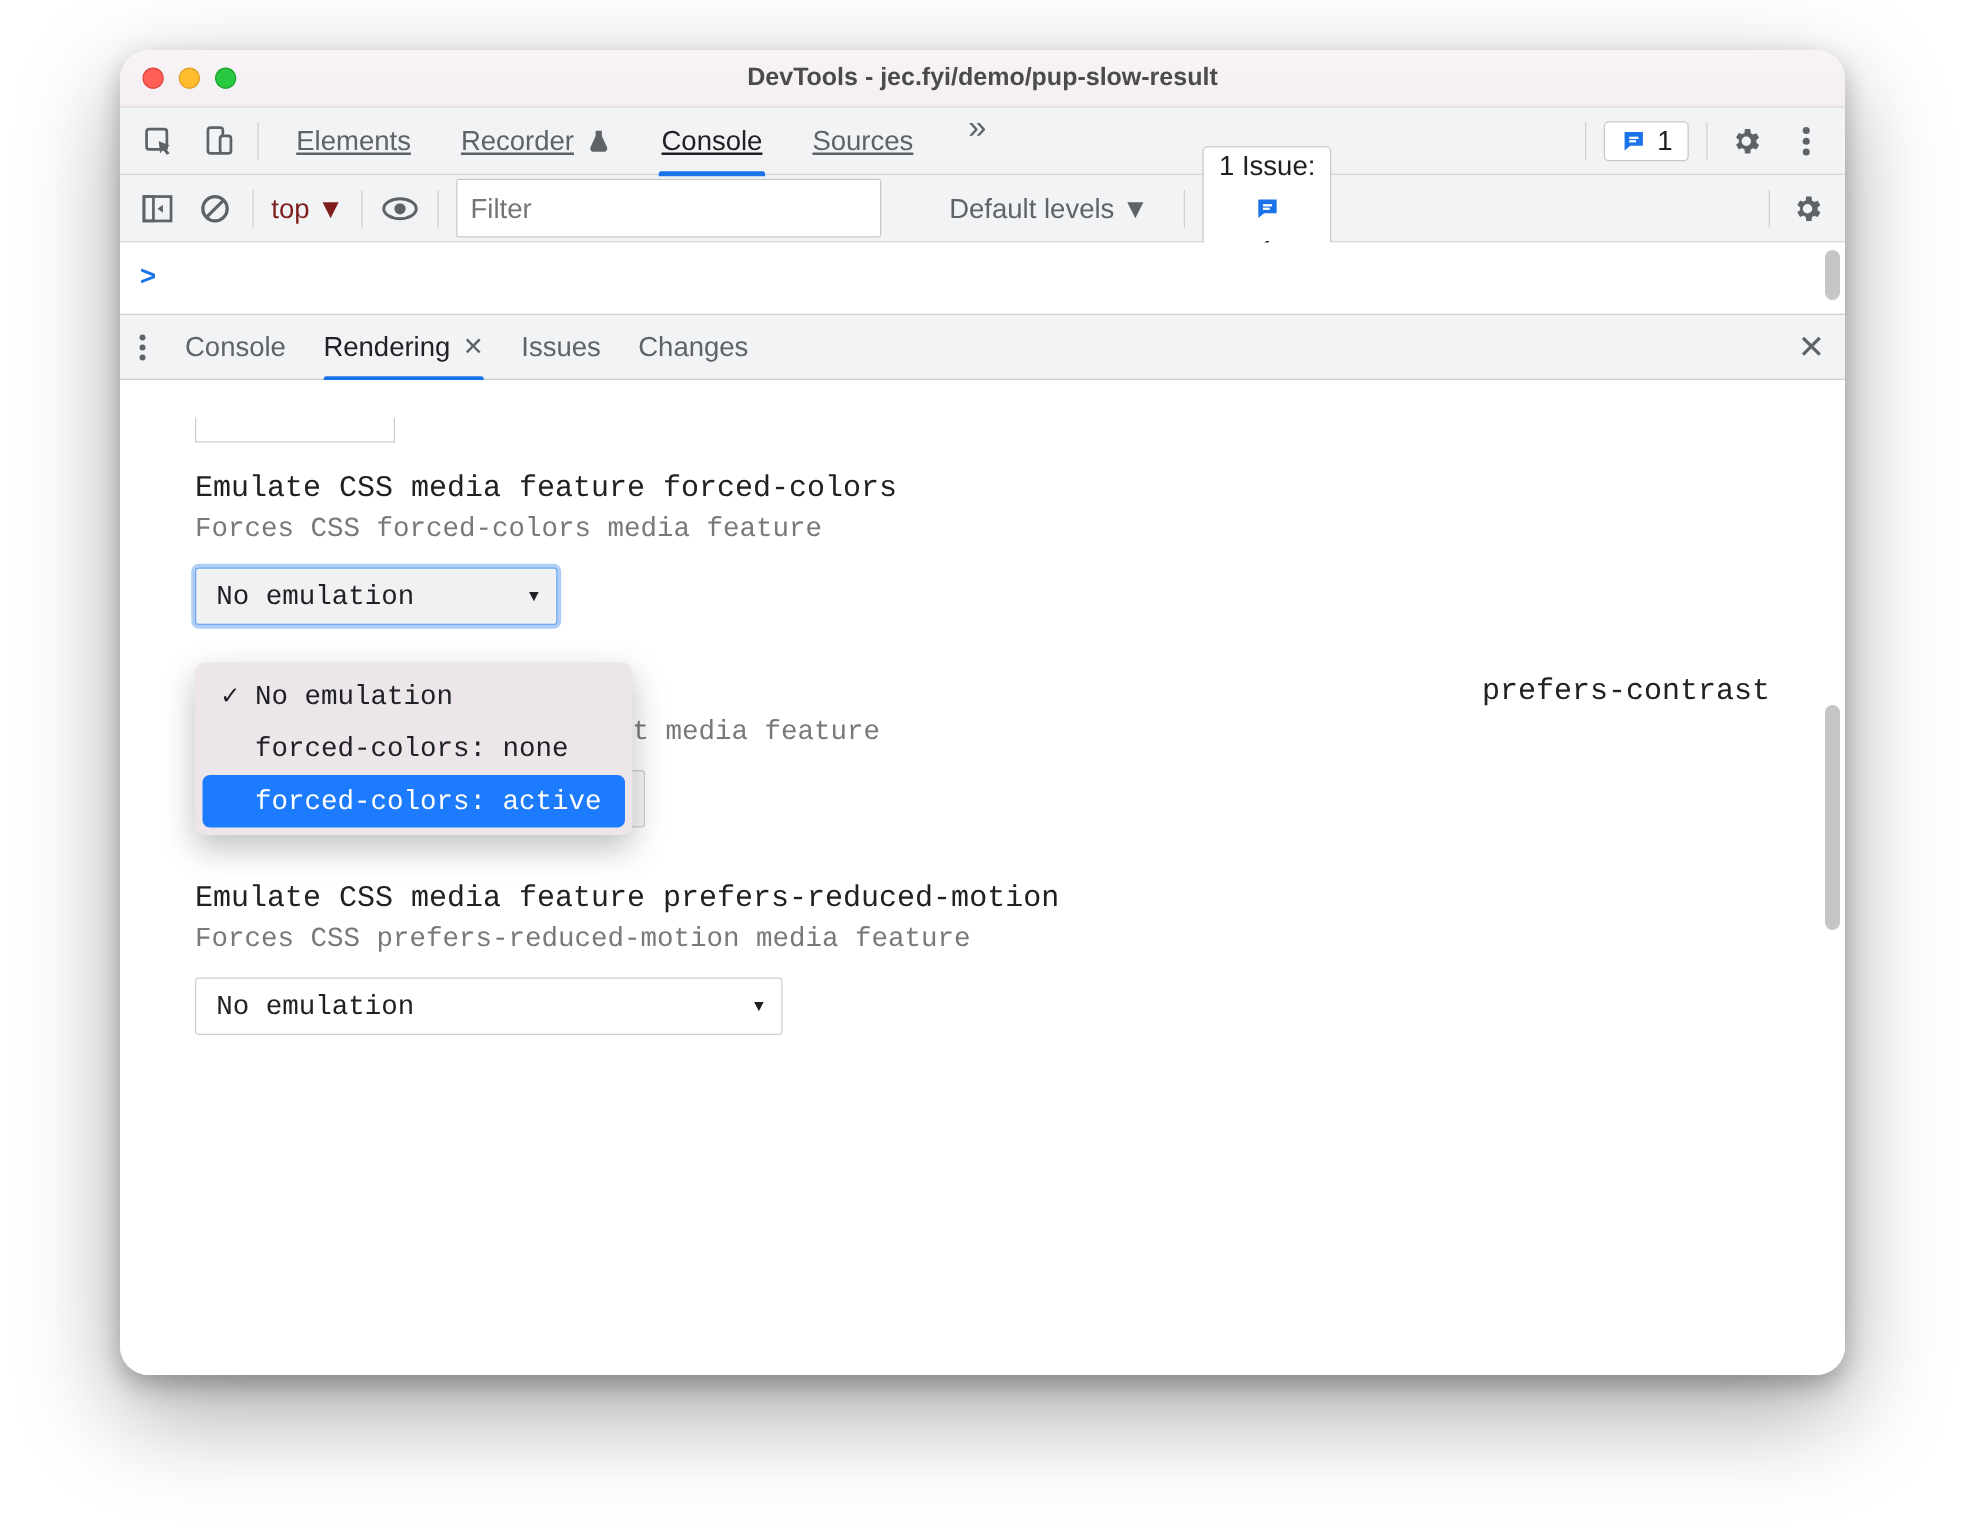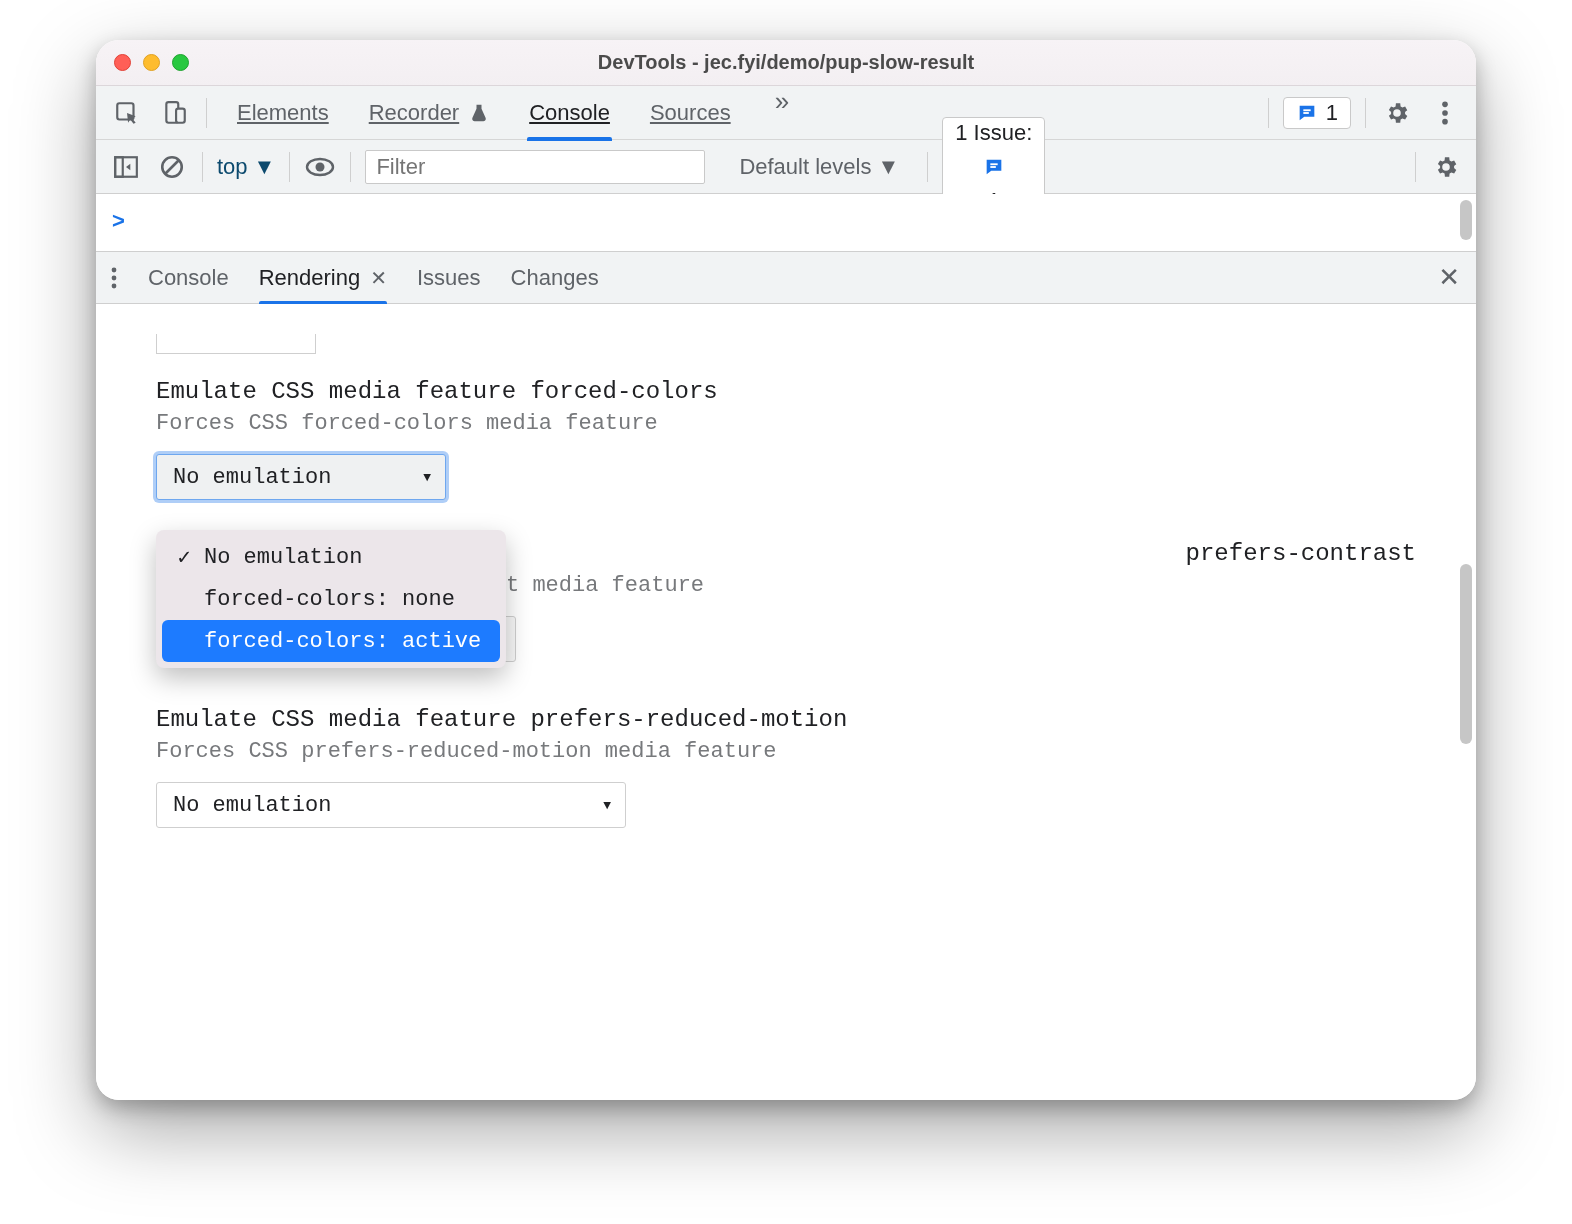--- a/index.html
+++ b/index.html
@@ -75,24 +75,24 @@
   .toolbar2 {
     height: 54px;
     background:#f1f3f4;
     border-bottom:1px solid #cfcfcf;
     display:flex;
     align-items:center;
     padding: 0 14px;
     gap: 14px;
   }
   .toolbar2 .icon-btn { width:32px; height:32px; display:flex; align-items:center; justify-content:center; color:#5f6368; cursor:pointer;}
-  .toolbar2 .ctx { font-size:22px; color:#0c4a6e; display:flex; align-items:center; gap:6px; cursor:pointer;}
+  .toolbar2 .ctx { font-size:22px; color:#7f1d1d; display:flex; align-items:center; gap:6px; cursor:pointer;}
   .toolbar2 .sep { width:1px; height:30px; background:#cfcfcf;}
   .toolbar2 .filter {
-    height: 34px; width: 340px; border:1px solid #c9c9c9; background:#fff; border-radius:2px;
+    height: 47px; width: 340px; border:1px solid #c9c9c9; background:#fff; border-radius:2px;
     font-size:22px; padding:0 10px; color:#5f6368;
   }
   .toolbar2 .levels { font-size:22px; color:#5f6368; display:flex; align-items:center; gap:6px; cursor:pointer;}
   .toolbar2 .issue-btn {
     display:flex; align-items:center; gap:10px; border:1px solid #c9c9c9; border-radius:4px; padding:2px 12px; font-size:22px; background:#fff; cursor:pointer; color:#202124;flex-direction:column;
   }
   .toolbar2 .issue-btn .icn { color:#1a73e8; }
   .toolbar2 .right { margin-left:auto; display:flex; align-items:center; gap:14px;}
   
   .console-body {
@@ -253,21 +253,21 @@
     </div>
     <div class="sep"></div>
     <div class="icon-btn">
       <svg width="30" height="22" viewBox="0 0 30 22">
           <ellipse cx="15" cy="11" rx="13" ry="8" fill="none" stroke="#5f6368" stroke-width="2.4"></ellipse>
           <circle cx="15" cy="11" r="4.5" fill="#5f6368"></circle>
         </svg>
     </div>
     <div class="sep"></div>
     <input class="filter" placeholder="Filter" style="">
-    <div class="levels" style="margin-left:20px;">
+    <div class="levels" style="margin-left:40px;">
       <span>Default levels</span>
       <span>▼</span>
     </div>
     <div class="sep" style="margin-left:14px;"></div>
     <div class="issue-btn">
       <span>1 Issue:</span>
       <span class="icn">
         <svg width="22" height="22" viewBox="0 0 24 24">
             <path d="M4 4h16v12H9l-5 4V4z" fill="#1a73e8"></path>
             <rect x="8" y="8" width="8" height="2" fill="#fff"></rect>

